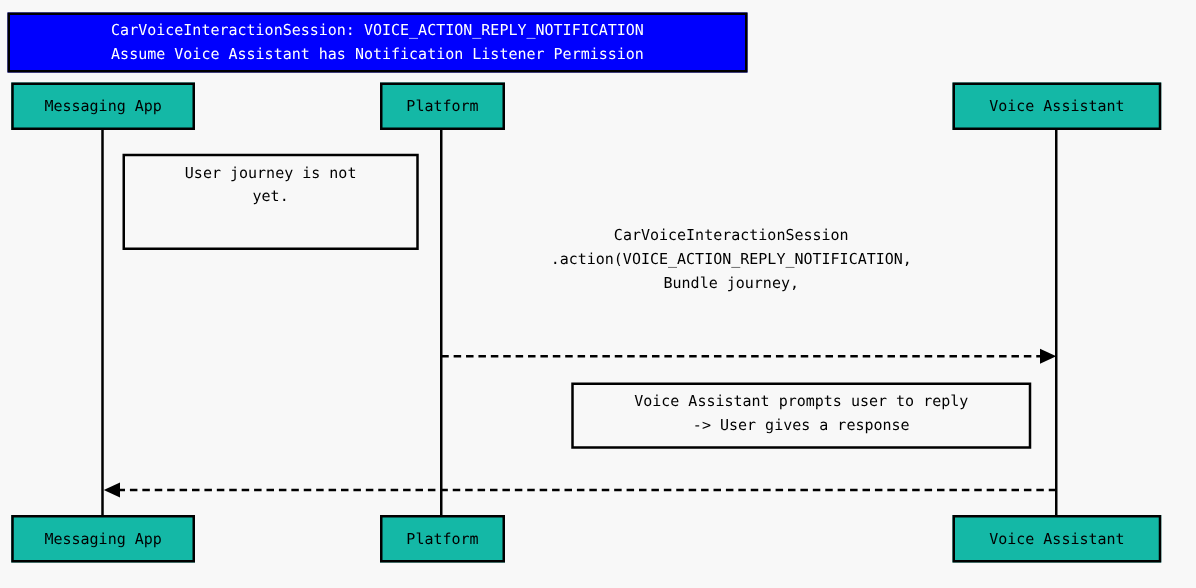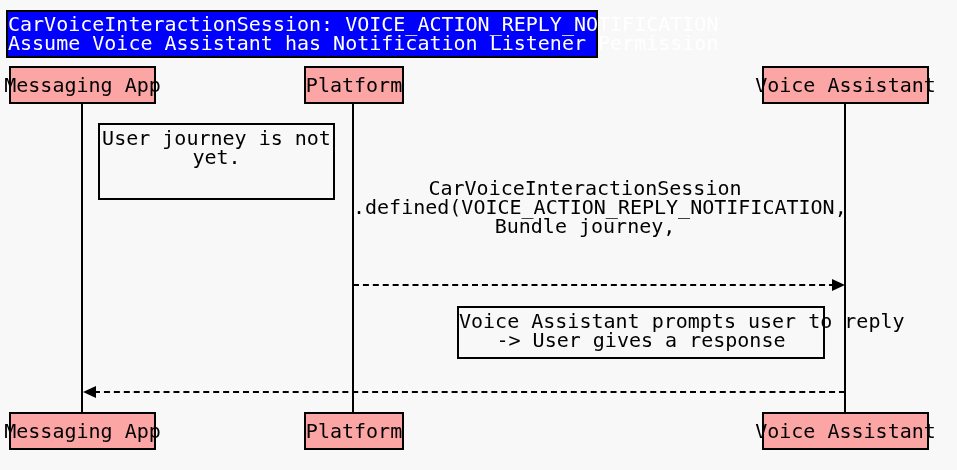--- a/index.html
+++ b/index.html
@@ -3,41 +3,41 @@
 <meta charset="utf-8">
 <style>
   * { margin: 0; padding: 0; box-sizing: border-box; }
   html, body { background: #f8f8f8; }
   .diagram {
     position: relative;
     width: 957px;
     height: 470px;
     background: #f8f8f8;
     font-family: "DejaVu Sans Mono", "Liberation Mono", monospace;
-    font-size: 20px;
+    font-size: 12px;
     color: #000;
     overflow: hidden;
   }
   .title-box {
     position: absolute;
     left: 6px; top: 10px;
     width: 592px; height: 48px;
     background: #0000fe;
     border: 2px solid #000;
     color: #ffffff;
     text-align: center;
     line-height: 19px;
     padding-top: 3px;
     white-space: nowrap;
   }
   .actor-box {
     position: absolute;
     height: 38px;
     border: 2px solid #000;
-    background: #fca5a5;
+    background: #14b8a6;
     display: flex;
     align-items: center;
     justify-content: center;
     white-space: nowrap;
   }
   .lifeline {
     position: absolute;
     top: 104px;
     height: 309px;
     width: 0;
@@ -102,21 +102,21 @@
     <span>Voice Assistant</span>
   </div>
 
   <div class="note-box" style="left:98px;top:123px;width:237px;height:77px">
     <div>User journey is not</div>
     <div>yet.</div>
   </div>
 
   <div class="msg-label" style="left:353px;top:179px;width:464px">
     <div>CarVoiceInteractionSession</div>
-    <div>.defined(VOICE_ACTION_REPLY_NOTIFICATION,</div>
+    <div>.action(VOICE_ACTION_REPLY_NOTIFICATION,</div>
     <div>Bundle journey,</div>
   </div>
   <div class="msg-line" style="left:353px;top:284px;width:482px"></div>
   <div class="arrowhead-right" style="left:832px;top:279px"></div>
 
   <div class="note-box" style="left:457px;top:306px;width:368px;height:53px">
     <div>Voice Assistant prompts user to reply</div>
     <div>-&gt; User gives a response</div>
   </div>
 

